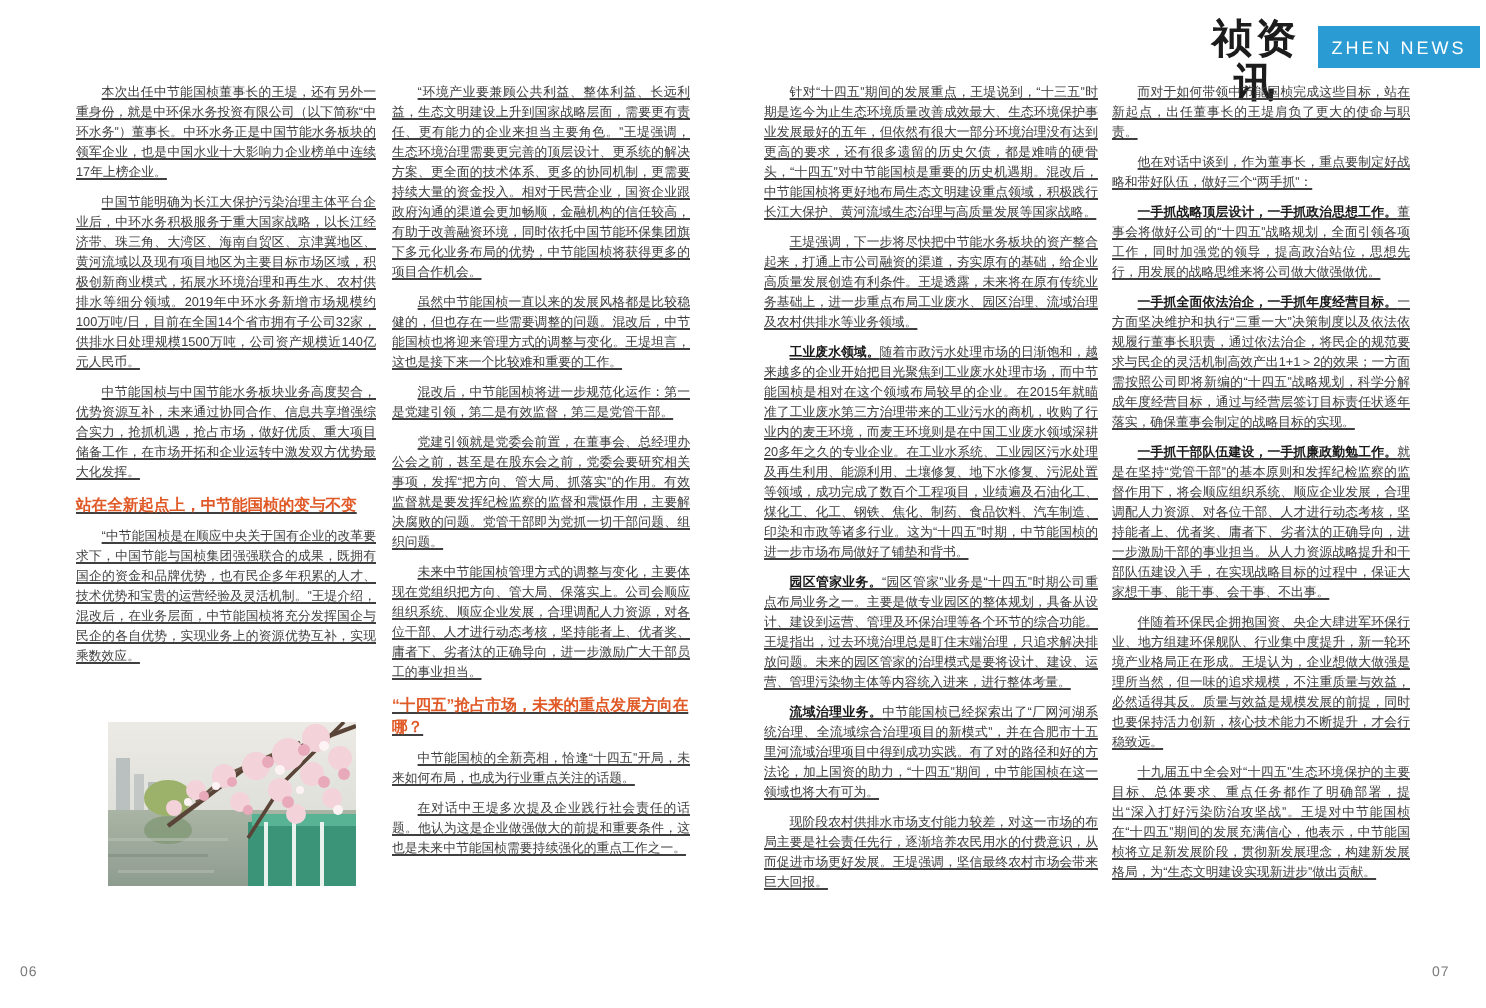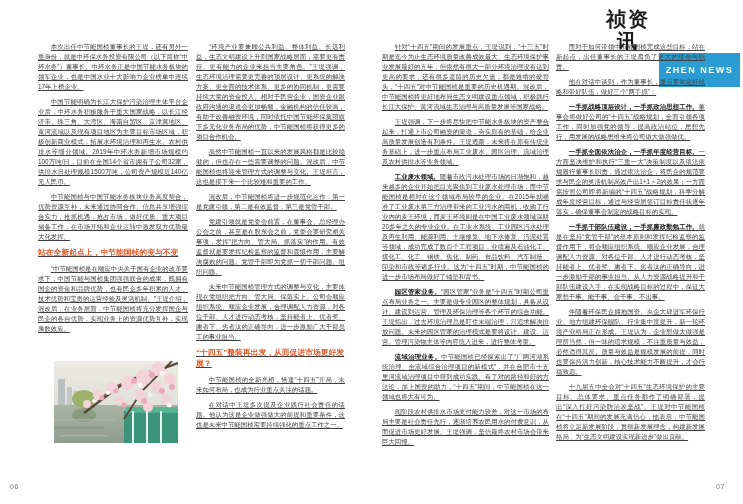--- a/index.html
+++ b/index.html
@@ -7,23 +7,23 @@
     width:743px;height:504px;position:relative;background:#ffffff;
     font-family:"Liberation Sans", sans-serif;overflow:hidden;
   }
   
   .mag-title{
     position:absolute;left:599px;top:8px;width:58px;height:22px;
     font-family:"DejaVu Serif", serif;font-weight:bold;font-size:20px;
     color:#1c1c1c;letter-spacing:2px;line-height:22px;text-align:center;
   }
   .news-banner{
-    position:absolute;left:659px;top:13px;width:81px;height:34px;
-    background:#2b9cd3;color:#ffffff;font-size:9px;font-weight:bold;
-    letter-spacing:1.5px;display:flex;align-items:center;justify-content:center;margin-top:40px;
+    position:absolute;left:659px;top:13px;width:81px;height:21px;
+    background:#2b9cd3;color:#ffffff;font-size:9px;font-weight:normal;
+    letter-spacing:1.5px;display:flex;align-items:center;justify-content:center;
   }
   
   .col{
     position:absolute;top:42px;text-align:justify;
     font-size:6.4px;line-height:10px;color:#3f3f3f;text-decoration:underline;
   }
   .col p{margin:0 0 5px 0;text-indent:2em;}
   .col p.lead-para{text-indent:2em;}
   .col p b{color:#191919;}
   .sec-heading{
@@ -124,21 +124,21 @@
     <rect x="5" y="74" width="48" height="1.5" fill="#b9c2b4" opacity="0.5"></rect>
   </svg>
 </div>
 
 <div class="col lp-c2">
   <p>“环境产业要兼顾公共利益、整体利益、长远利益，生态文明建设上升到国家战略层面，需要更有责任、更有能力的企业来担当主要角色。”王堤强调，生态环境治理需要更完善的顶层设计、更系统的解决方案、更全面的技术体系、更多的协同机制，更需要持续大量的资金投入。相对于民营企业，国资企业跟政府沟通的渠道会更加畅顺，金融机构的信任较高，有助于改善融资环境，同时依托中国节能环保集团旗下多元化业务布局的优势，中节能国桢将获得更多的项目合作机会。</p>
   <p>虽然中节能国桢一直以来的发展风格都是比较稳健的，但也存在一些需要调整的问题。混改后，中节能国桢也将迎来管理方式的调整与变化。王堤坦言，这也是接下来一个比较难和重要的工作。</p>
   <p>混改后，中节能国桢将进一步规范化运作：第一是党建引领，第二是有效监督，第三是党管干部。</p>
   <p>党建引领就是党委会前置，在董事会、总经理办公会之前，甚至是在股东会之前，党委会要研究相关事项，发挥“把方向、管大局、抓落实”的作用。有效监督就是要发挥纪检监察的监督和震慑作用，主要解决腐败的问题。党管干部即为党抓一切干部问题、组织问题。</p>
   <p>未来中节能国桢管理方式的调整与变化，主要体现在党组织把方向、管大局、保落实上。公司会顺应组织系统、顺应企业发展，合理调配人力资源，对各位干部、人才进行动态考核，坚持能者上、优者奖、庸者下、劣者汰的正确导向，进一步激励广大干部员工的事业担当。</p>
-  <div class="sec-heading">“十四五”整装再出发，从而促进市场更好发展？</div>
+  <div class="sec-heading">“十四五”抢占市场，未来的重点发展方向在哪？</div>
   <p>中节能国桢的全新亮相，恰逢“十四五”开局，未来如何布局，也成为行业重点关注的话题。</p>
   <p>在对话中王堤多次提及企业践行社会责任的话题。他认为这是企业做强做大的前提和重要条件，这也是未来中节能国桢需要持续强化的重点工作之一。</p>
 </div>
 
 <div class="col rp-c1">
   <p>针对“十四五”期间的发展重点，王堤说到，“十三五”时期是迄今为止生态环境质量改善成效最大、生态环境保护事业发展最好的五年，但依然有很大一部分环境治理没有达到更高的要求，还有很多遗留的历史欠债，都是难啃的硬骨头，“十四五”对中节能国桢是重要的历史机遇期。混改后，中节能国桢将更好地布局生态文明建设重点领域，积极践行长江大保护、黄河流域生态治理与高质量发展等国家战略。</p>
   <p>王堤强调，下一步将尽快把中节能水务板块的资产整合起来，打通上市公司融资的渠道，夯实原有的基础，给企业高质量发展创造有利条件。王堤透露，未来将在原有传统业务基础上，进一步重点布局工业废水、园区治理、流域治理及农村供排水等业务领域。</p>
   <p class="lead-para"><b>工业废水领域。</b><span>随着市政污水处理市场的日渐饱和，越来越多的企业开始把目光聚焦到工业废水处理市场，而中节能国桢是相对在这个领域布局较早的企业。在2015年就瞄准了工业废水第三方治理带来的工业污水的商机，收购了行业内的麦王环境，而麦王环境则是在中国工业废水领域深耕20多年之久的专业企业。在工业水系统、工业园区污水处理及再生利用、能源利用、土壤修复、地下水修复、污泥处置等领域，成功完成了数百个工程项目，业绩遍及石油化工、煤化工、化工、钢铁、焦化、制药、食品饮料、汽车制造、印染和市政等诸多行业。这为“十四五”时期，中节能国桢的进一步市场布局做好了铺垫和背书。</span></p>
   <p class="lead-para"><b>园区管家业务。</b><span>“园区管家”业务是“十四五”时期公司重点布局业务之一。主要是做专业园区的整体规划，具备从设计、建设到运营、管理及环保治理等各个环节的综合功能。王堤指出，过去环境治理总是盯住末端治理，只追求解决排放问题。未来的园区管家的治理模式是要将设计、建设、运营、管理污染物主体等内容统入进来，进行整体考量。</span></p>
   <p class="lead-para"><b>流域治理业务。</b><span>中节能国桢已经探索出了“厂网河湖系统治理、全流域综合治理项目的新模式”，并在合肥市十五里河流域治理项目中得到成功实践。有了对的路径和好的方法论，加上国资的助力，“十四五”期间，中节能国桢在这一领域也将大有可为。</span></p>

